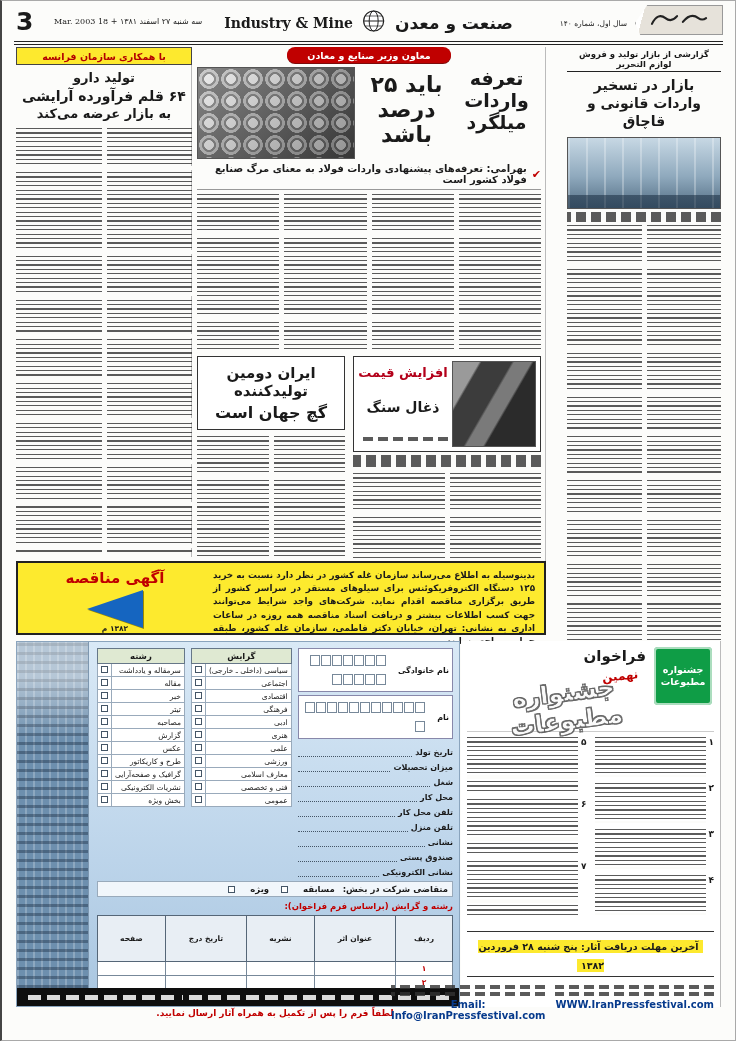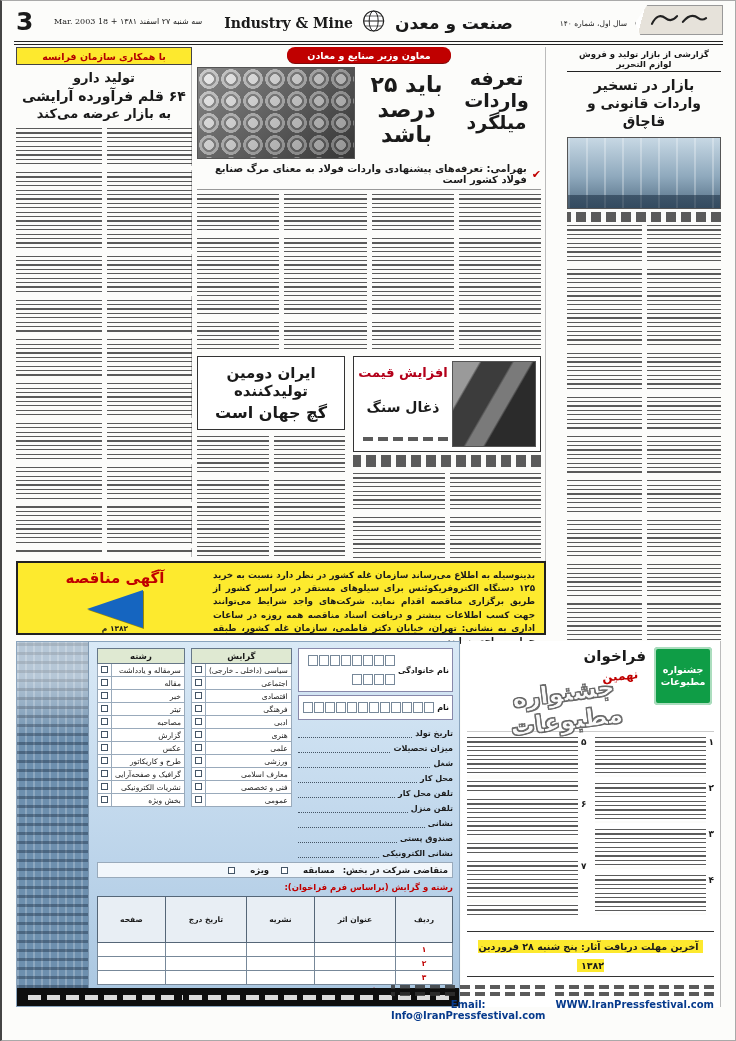--- a/index.html
+++ b/index.html
@@ -82,21 +82,21 @@
   .tri-lab{display:block;font-size:7.5px;font-weight:bold;margin-top:-4px}
   
   .form{position:absolute;top:640px;left:14px;width:444px;height:366px;background:linear-gradient(180deg,#d9e9f6 0%,#bcd4ea 60%,#a9c6e0 100%);border:1px solid #8aa4bd}
   .ph-building{position:absolute;right:auto;left:0;top:0;bottom:18px;width:72px;border-left:none;border-right:1px solid #7d97b0;background-color:#6d8fae;background-image:
       linear-gradient(180deg,rgba(255,255,255,.5) 0 10%,transparent 28%),
       repeating-linear-gradient(0deg,rgba(10,25,45,.35) 0 3px,transparent 3px 9px),
       repeating-linear-gradient(90deg,rgba(255,255,255,.22) 0 2px,transparent 2px 8px)}
   .form-main{position:absolute;right:6px;left:80px;top:6px;bottom:22px;display:flex;flex-direction:column;gap:4px}
   .fm-row1{display:flex;gap:6px;flex:1}
   .names-fields{flex:1;display:flex;flex-direction:column;gap:3px}
-  .name-row{display:flex;align-items:center;gap:3px;background:#fff;border:1px solid #88a;padding:2px 3px}
+  .name-row{display:flex;align-items:center;gap:12px;background:#fff;border:1px solid #88a;padding:2px 3px}
   .flabel{font-size:8px;font-weight:bold;white-space:nowrap}
   .cell{display:inline-block;width:10px;height:11px;border:1px solid #789;background:#fff;margin-left:1px}
   .field-row{display:flex;align-items:flex-end;gap:3px;height:15px}
   .dots{flex:1;border-bottom:1px dotted #456;height:11px}
   .chk-table{border-collapse:collapse;background:#fff;font-size:7.5px;height:min-content}
   .chk-table th{border:1px solid #678;background:#dfe9d2;font-weight:bold;font-size:8.5px;padding:2px}
   .chk-table td{border:1px solid #9ab;padding:1.5px 3px;white-space:nowrap}
   .cb{display:inline-block;width:7px;height:7px;border:1px solid #456;background:#fff}
   .cb-col{text-align:center;width:13px}
   .section-row{font-size:8.5px;font-weight:bold;display:flex;align-items:center;gap:8px;background:#ffffffcc;padding:2px 4px;border:1px solid #9ab}

